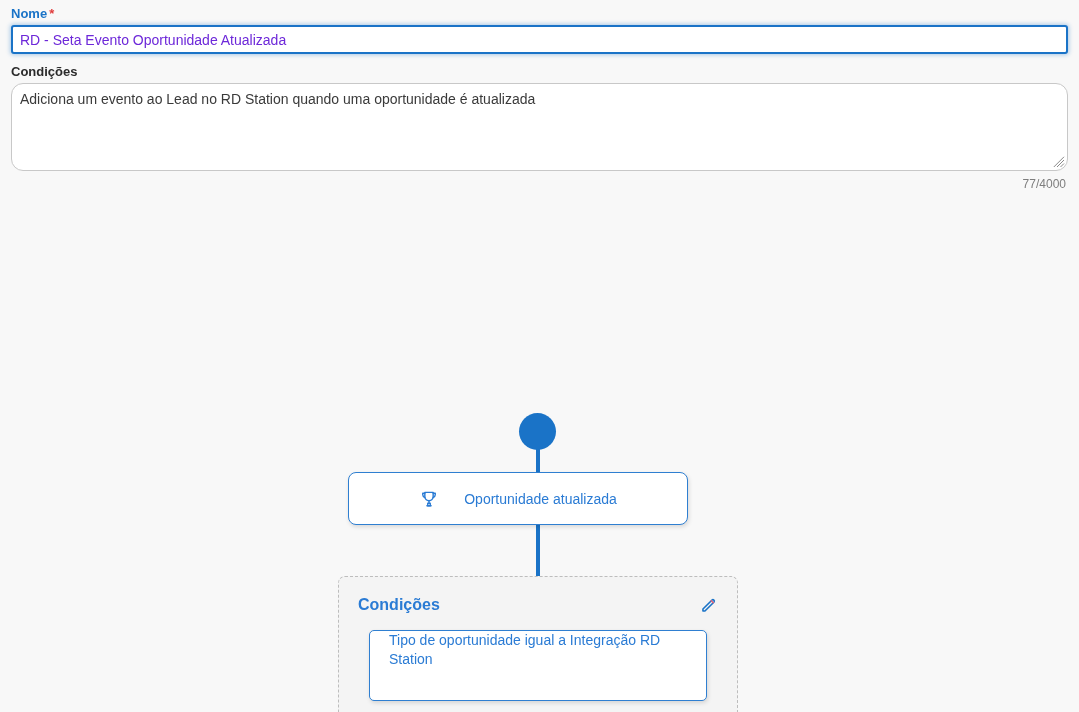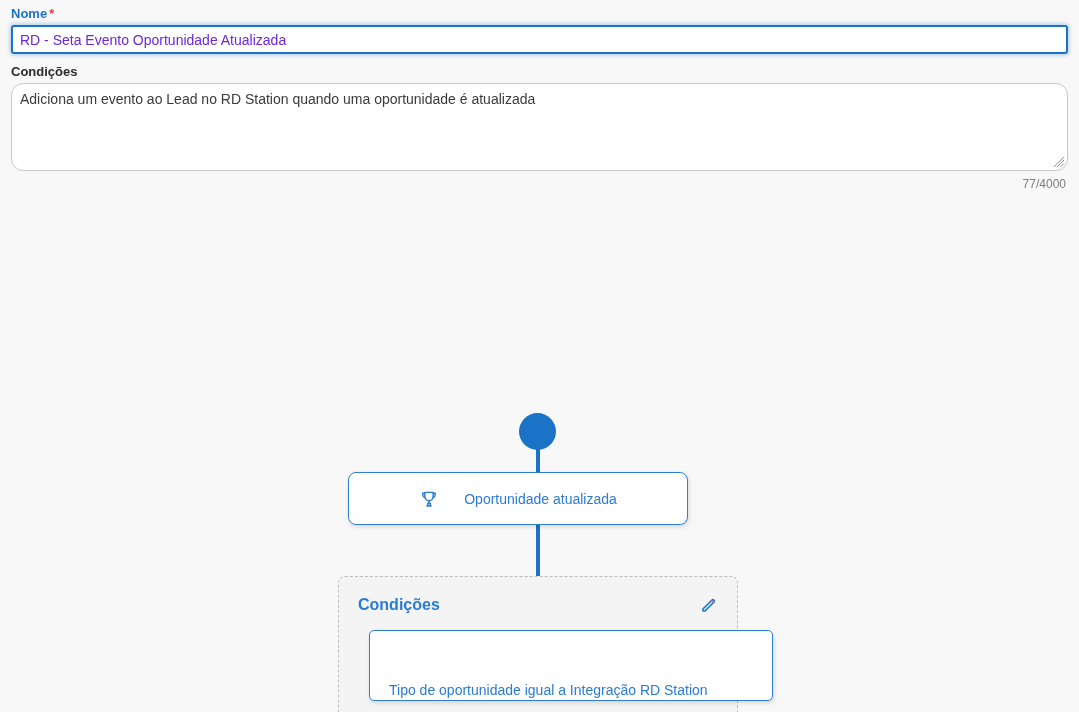--- a/index.html
+++ b/index.html
@@ -173,29 +173,29 @@
     height: 22px;
     display: inline-flex;
     align-items: center;
     justify-content: center;
     cursor: pointer;
   }
   .cond-card {
     position: absolute;
     left: 30px;
     top: 53px;
-    width: 404px;
+    width: 338px;
     height: 71px;
     box-sizing: border-box;
     background: #ffffff;
     border: 1px solid #2f7fd1;
     border-radius: 5px;
     box-shadow: 1px 2px 4px rgba(0,0,0,0.13);
     display: flex;
-    align-items: flex-end;
+    align-items: flex-start;
     padding: 0 19px;
   }
   .cond-card-text {
     font-size: 14px;
     line-height: 19px;
     color: #2a7bd4;
   }
 </style>
 </head>
 <body>

